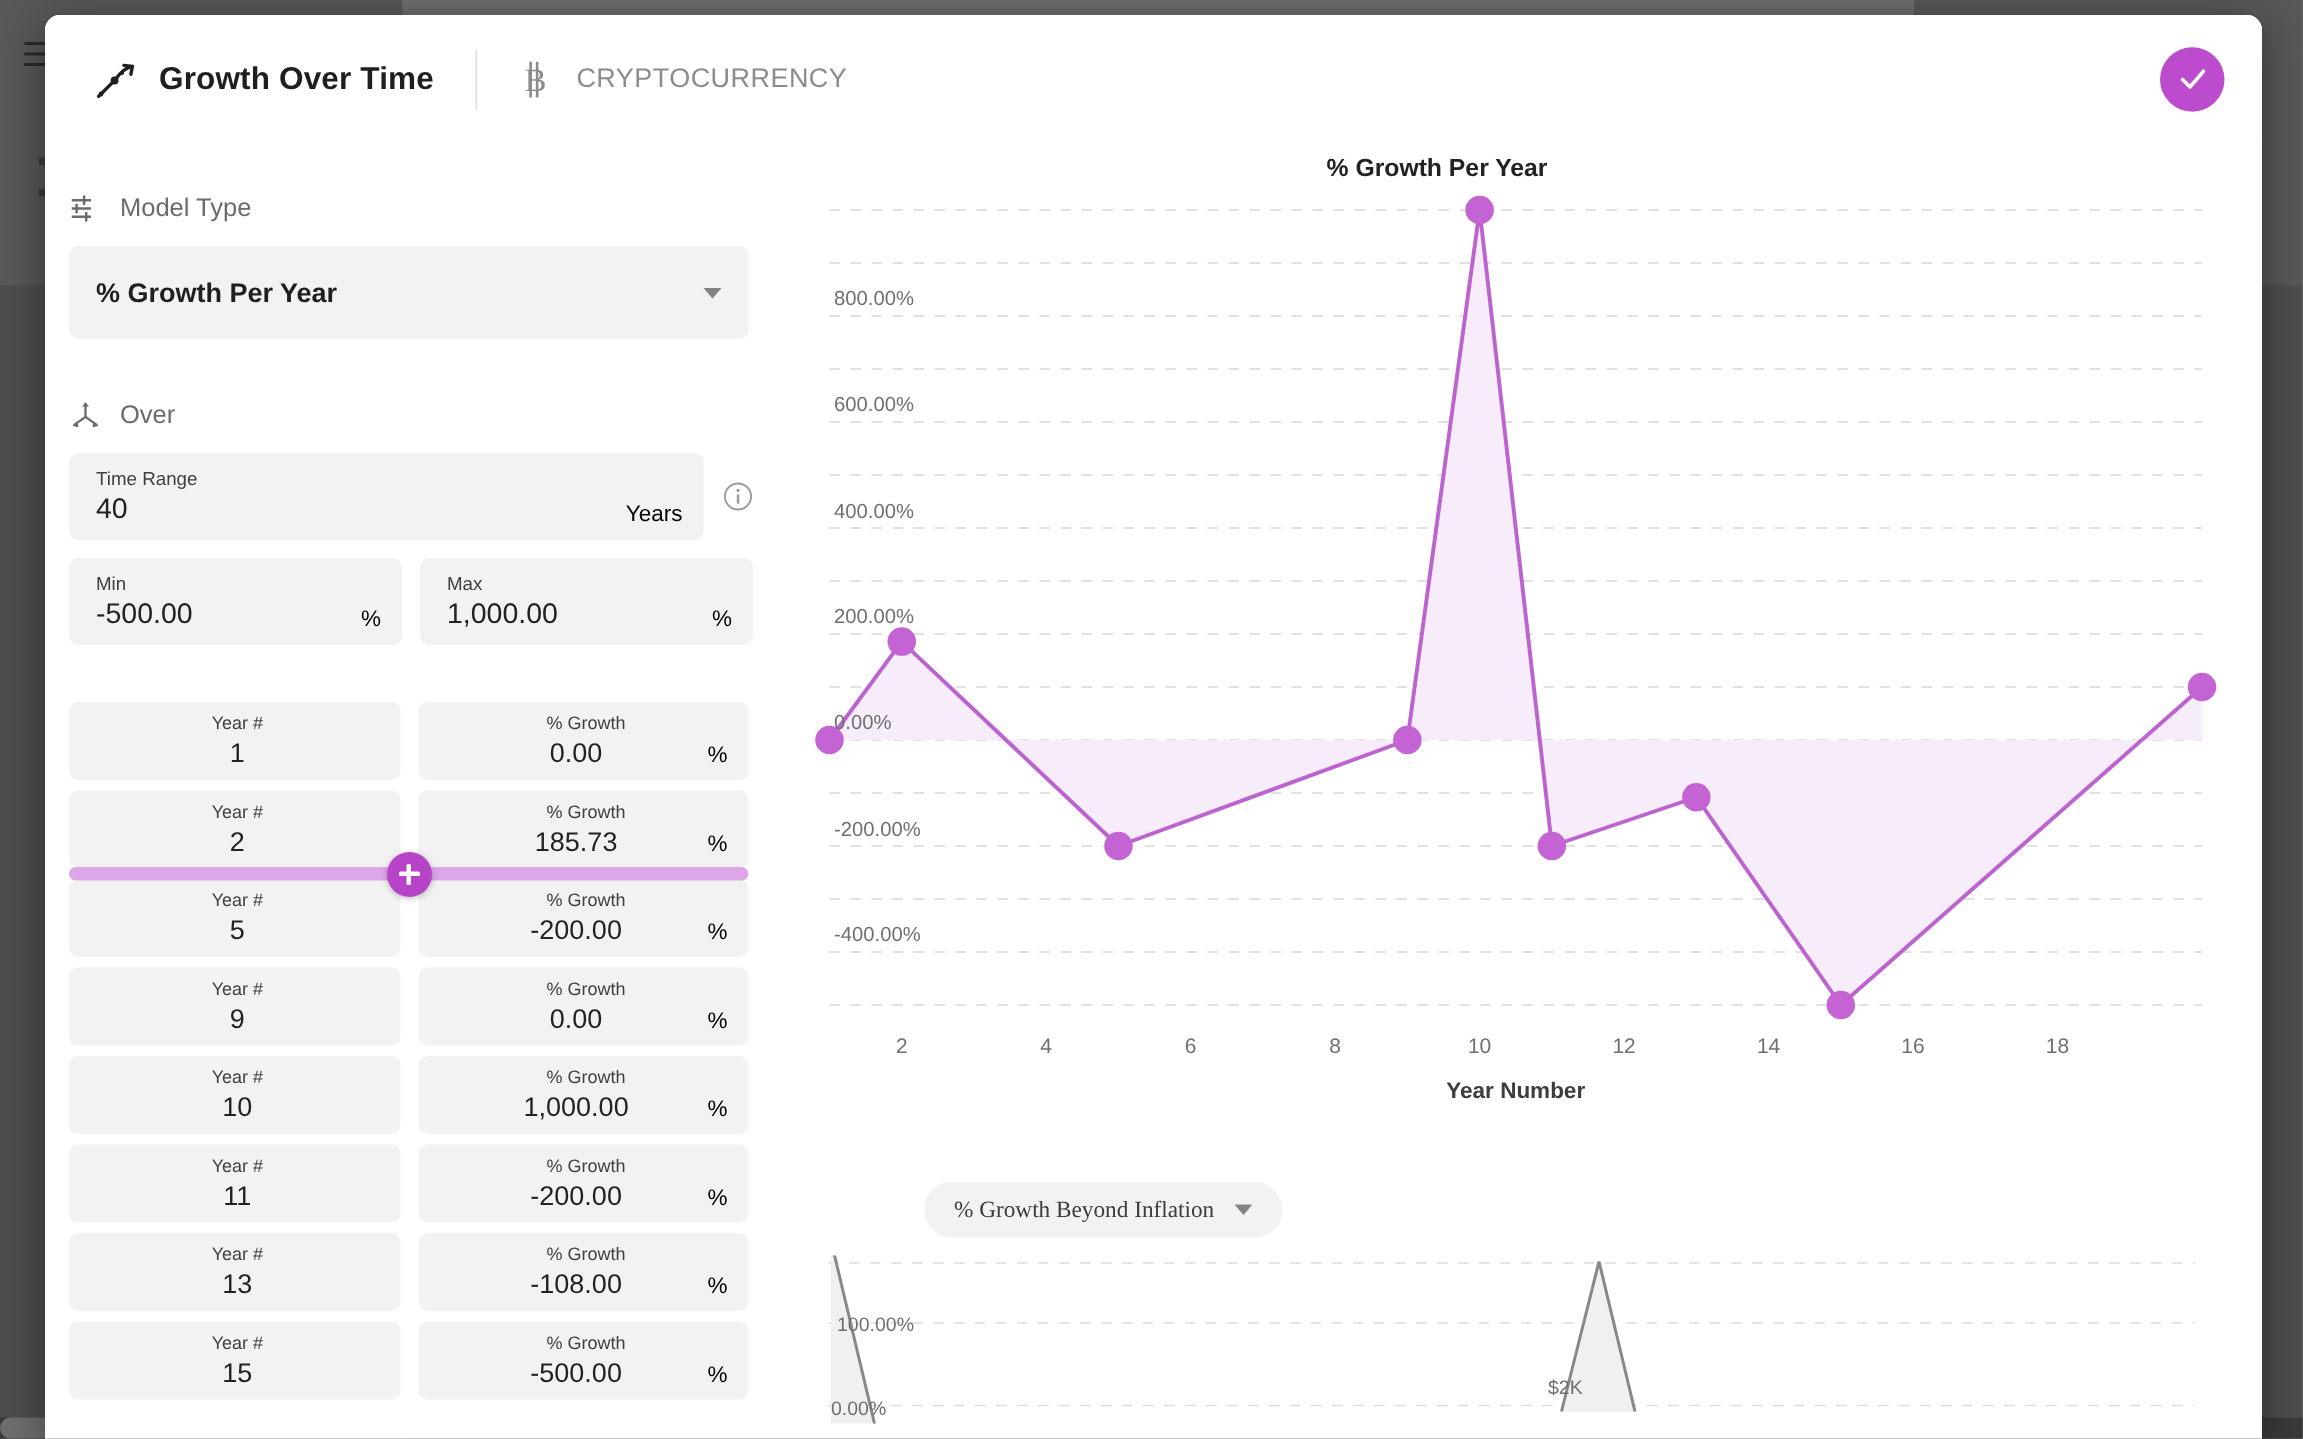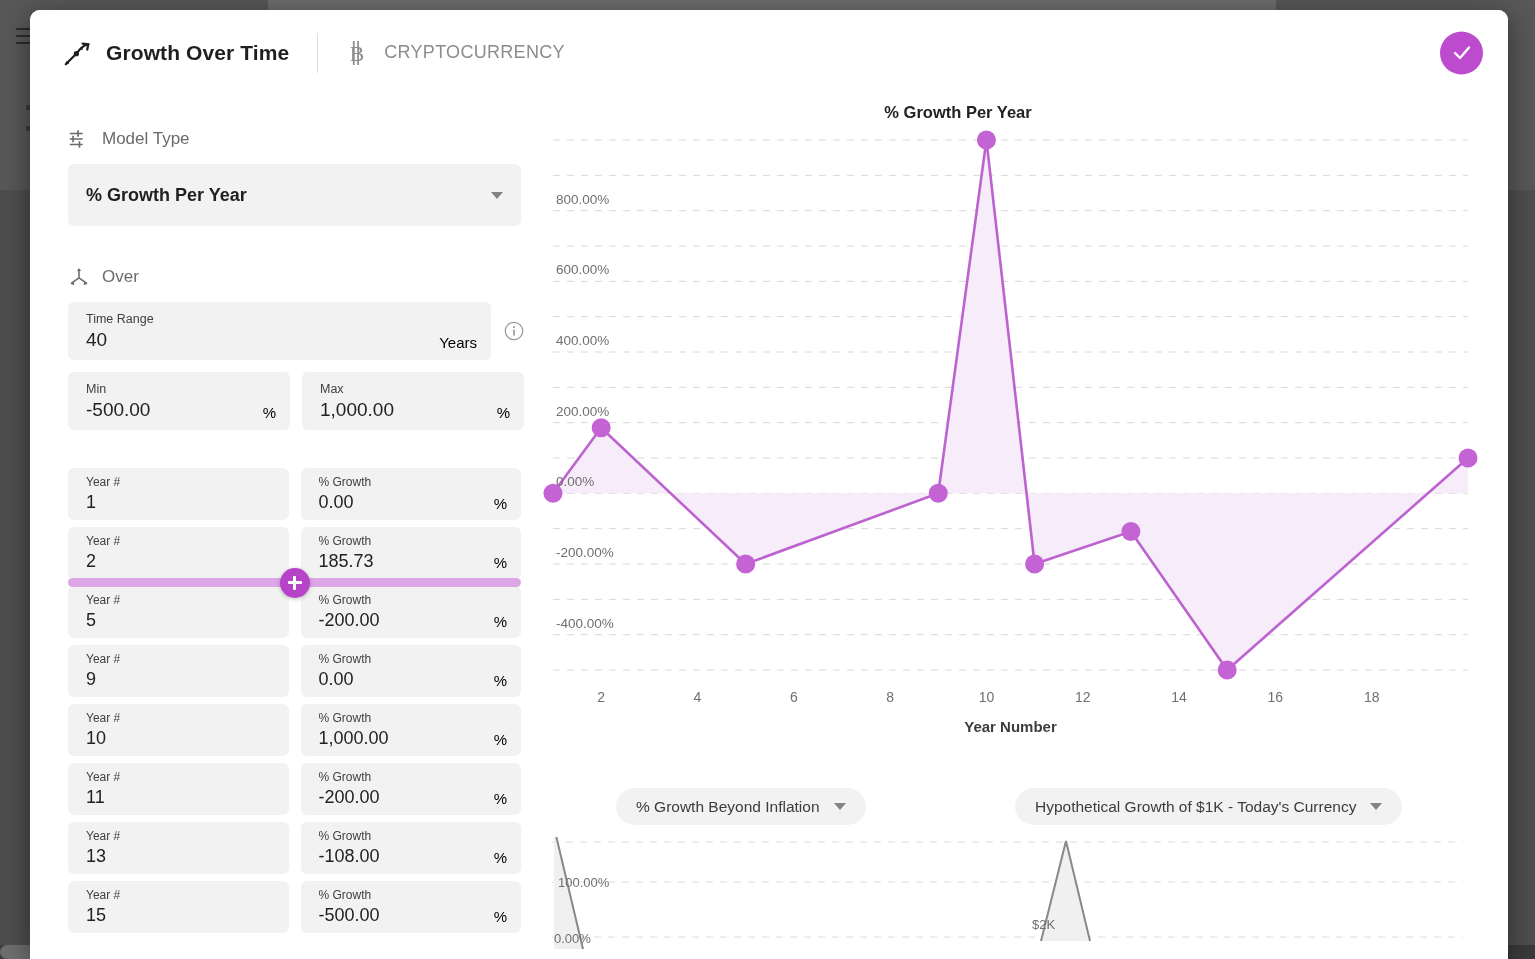--- a/index.html
+++ b/index.html
@@ -74,21 +74,21 @@
   
   #modal-body {
     position: absolute; top: 85px; left: 0; right: 0; bottom: 0;
     background: #fbfbfd;
     display: flex;
   }
 
   
   #left-panel {
     position: relative; width: 508px; flex: none;
-    padding: 33px 0 0 38px;
+    padding: 33px 0 0 16px;
     background: #ffffff;
     overflow: hidden;
   }
   .section-head {
     display: flex; align-items: center; gap: 12px; margin-bottom: 14px;
   }
   .section-head .sec-icon { width: 22px; height: 22px; flex: none; }
   .section-head .sec-label { font-size: 17px; color: #6b6b6b; }
   .section-head .sec-info { width: 17px; height: 17px; flex: none; margin-left: 2px; }
 
@@ -122,21 +122,21 @@
   #minmax-row { display: flex; gap: 12px; margin-bottom: 38px; }
   #min-field, #max-field { width: 222px; height: 58px; }
 
   #control-points-list { position: relative; width: 453px; }
   .cp-row {
     display: flex; gap: 12px; margin-bottom: 7px; position: relative;
     align-items: center;
   }
   .cp-year { width: 222px; height: 52px; }
   .cp-growth { width: 222px; height: 52px; }
-  .cp-row .tx-field { padding: 7px 14px 6px 18px; }
+  .cp-row .tx-field { padding: 7px 14px 6px 18px; text-align: center; }
   .cp-row .tx-label { font-size: 12px; line-height: 15px; }
   .cp-row .tx-value { font-size: 18px; line-height: 24px; }
   #add-point-bar {
     position: absolute; left: 0; width: 453px; height: 9px;
     background: #dda6e6; border-radius: 5px; cursor: pointer;
     top: 272px;
   }
   #add-point-button {
     position: absolute; left: 50%; top: 50%; transform: translate(-50%,-50%);
     width: 30px; height: 30px; border-radius: 50%; background: #b743c9;
@@ -165,21 +165,21 @@
 
   
   #bottom-selectors {
     position: absolute; top: 680px; left: 0; width: 960px; height: 60px;
   }
   .pill {
     position: absolute; height: 37px; border-radius: 19px; background: #f2f2f3;
     display: flex; align-items: center; gap: 14px; padding: 0 20px;
     cursor: pointer;
   }
-  .pill .plabel { font-size: 15.5px; color: #3c3c3c; white-space: nowrap; }
+  .pill .plabel { font-size: 15.5px; color: #3c3c3c; white-space: nowrap; font-family: Liberation Serif, serif; }
   #growth-mode-select { left: 78px; top: 13px; }
   #growth-display-select { left: 477px; top: 13px; }
 
   
   #mini-charts { position: absolute; top: 742px; left: 0; width: 960px; height: 130px; }
   .mini-tick { font-size: 13px; fill: #6f6f6f; font-family: "Liberation Sans", sans-serif; }
   #bottom-scrollbar {
     position: absolute; left: 0; bottom: 0; width: 790px; height: 14px;
     background: #6e6e6e; border-radius: 7px;
   }
@@ -493,24 +493,20 @@
             <text x="833.6842105263158" y="607" class="xtick">18</text>
             <text x="472.5" y="637" class="axis-title">Year Number</text>
           </svg>
       </div>
 
       <div id="bottom-selectors">
         <div class="pill" id="growth-mode-select">
           <span class="plabel">% Growth Beyond Inflation</span>
           <span class="caret"></span>
         </div>
-        <div class="pill" id="growth-display-select">
-          <span class="plabel">Hypothetical Growth of $1K - Today's Currency</span>
-          <span class="caret"></span>
-        </div>
       </div>
 
       <div id="mini-charts">
         <svg width="960" height="130" id="mini-svg">
             <line x1="14" y1="5" x2="925" y2="5" stroke="#dcdcdc" stroke-width="1" stroke-dasharray="7 7"></line>
             <line x1="14" y1="45" x2="925" y2="45" stroke="#dcdcdc" stroke-width="1" stroke-dasharray="7 7"></line>
             <line x1="14" y1="100" x2="925" y2="100" stroke="#dcdcdc" stroke-width="1" stroke-dasharray="7 7"></line>
             <path d="M 16 -10 L 45 112 L 16 112 Z" fill="#f0f0f0"></path>
             <path d="M 16 -10 L 45 112" stroke="#888" stroke-width="2" fill="none"></path>
             <text x="20" y="50" class="mini-tick">100.00%</text>

